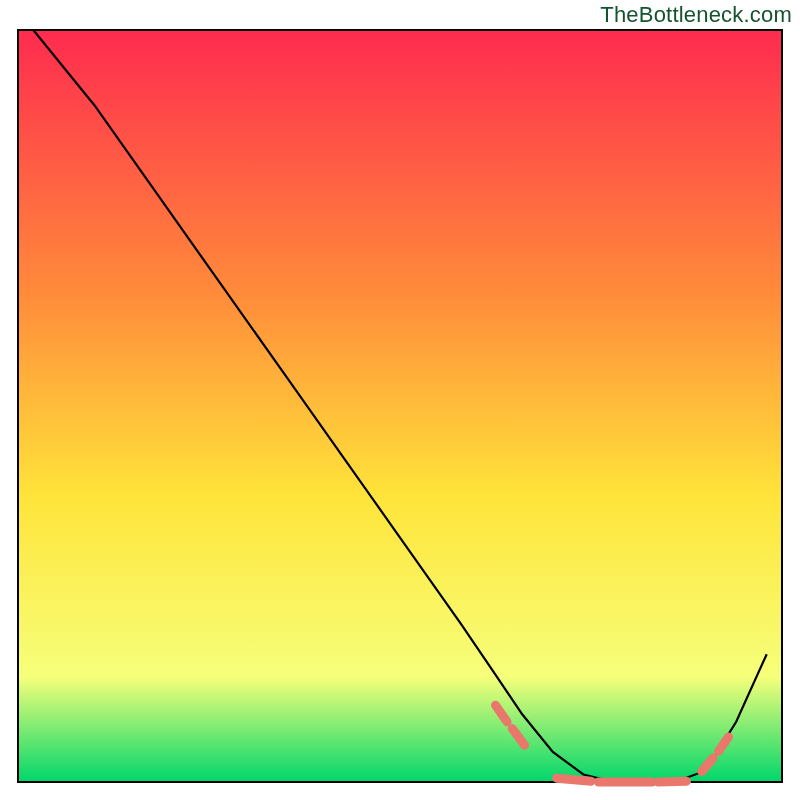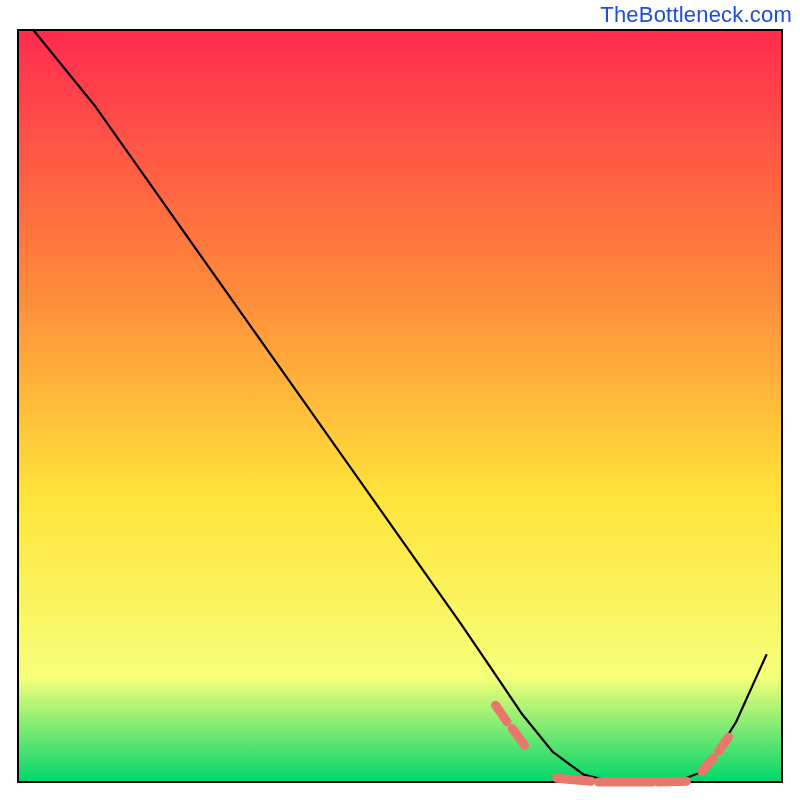--- a/index.html
+++ b/index.html
@@ -15,21 +15,21 @@
     position: relative;
     width: 800px;
     height: 800px;
   }
   .watermark {
     position: absolute;
     top: 2px;
     right: 8px;
     font-size: 22px;
     font-weight: 500;
-    color: #1d4ed8;
+    color: #14532d;
     letter-spacing: 0.2px;
     z-index: 5;
   }
   svg {
     position: absolute;
     top: 0;
     left: 0;
   }
 </style>
 </head>

